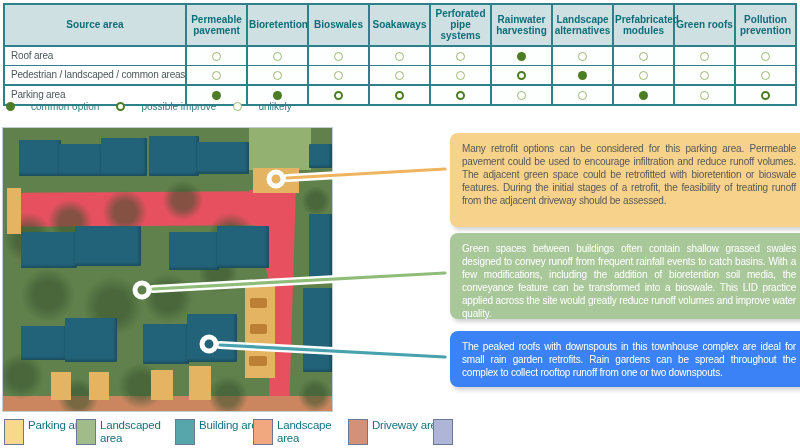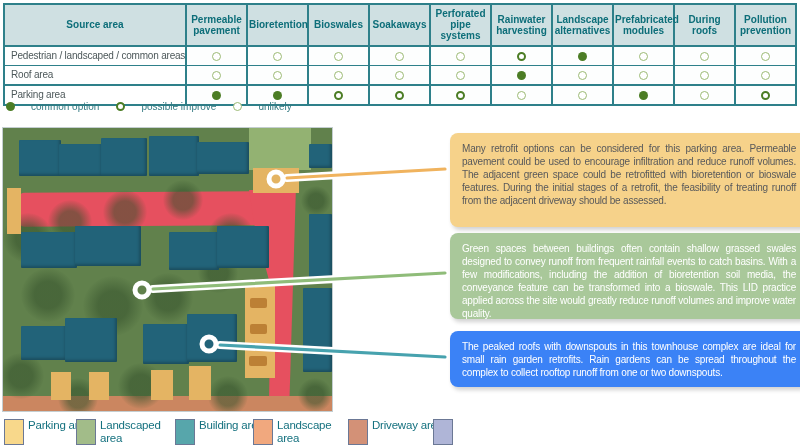--- a/index.html
+++ b/index.html
@@ -75,47 +75,47 @@
         <tr id="header-row">
           <th class="src-th">Source area</th>
           <th>Permeable pavement</th>
           <th>Bioretention</th>
           <th>Bioswales</th>
           <th>Soakaways</th>
           <th>Perforated pipe systems</th>
           <th>Rainwater harvesting</th>
           <th>Landscape alternatives</th>
           <th>Prefabricated modules</th>
-          <th>During roofs</th>
+          <th>Green roofs</th>
           <th>Pollution prevention</th>
         </tr>
       </thead>
     <tbody id="body-rows">
         <tr>
+          <td class="label-cell">Roof area</td>
+          <td><span class="dot dot-unlikely"></span></td>
+          <td><span class="dot dot-unlikely"></span></td>
+          <td><span class="dot dot-unlikely"></span></td>
+          <td><span class="dot dot-unlikely"></span></td>
+          <td><span class="dot dot-unlikely"></span></td>
+          <td><span class="dot dot-common"></span></td>
+          <td><span class="dot dot-unlikely"></span></td>
+          <td><span class="dot dot-unlikely"></span></td>
+          <td><span class="dot dot-unlikely"></span></td>
+          <td><span class="dot dot-unlikely"></span></td>
+        </tr>
+        <tr>
           <td class="label-cell">Pedestrian / landscaped / common areas</td>
           <td><span class="dot dot-unlikely"></span></td>
           <td><span class="dot dot-unlikely"></span></td>
           <td><span class="dot dot-unlikely"></span></td>
           <td><span class="dot dot-unlikely"></span></td>
           <td><span class="dot dot-unlikely"></span></td>
           <td><span class="dot dot-possible"></span></td>
           <td><span class="dot dot-common"></span></td>
-          <td><span class="dot dot-unlikely"></span></td>
-          <td><span class="dot dot-unlikely"></span></td>
-          <td><span class="dot dot-unlikely"></span></td>
-        </tr>
-        <tr>
-          <td class="label-cell">Roof area</td>
-          <td><span class="dot dot-unlikely"></span></td>
-          <td><span class="dot dot-unlikely"></span></td>
-          <td><span class="dot dot-unlikely"></span></td>
-          <td><span class="dot dot-unlikely"></span></td>
-          <td><span class="dot dot-unlikely"></span></td>
-          <td><span class="dot dot-common"></span></td>
-          <td><span class="dot dot-unlikely"></span></td>
           <td><span class="dot dot-unlikely"></span></td>
           <td><span class="dot dot-unlikely"></span></td>
           <td><span class="dot dot-unlikely"></span></td>
         </tr>
         <tr>
           <td class="label-cell">Parking area</td>
           <td><span class="dot dot-common"></span></td>
           <td><span class="dot dot-common"></span></td>
           <td><span class="dot dot-possible"></span></td>
           <td><span class="dot dot-possible"></span></td>

